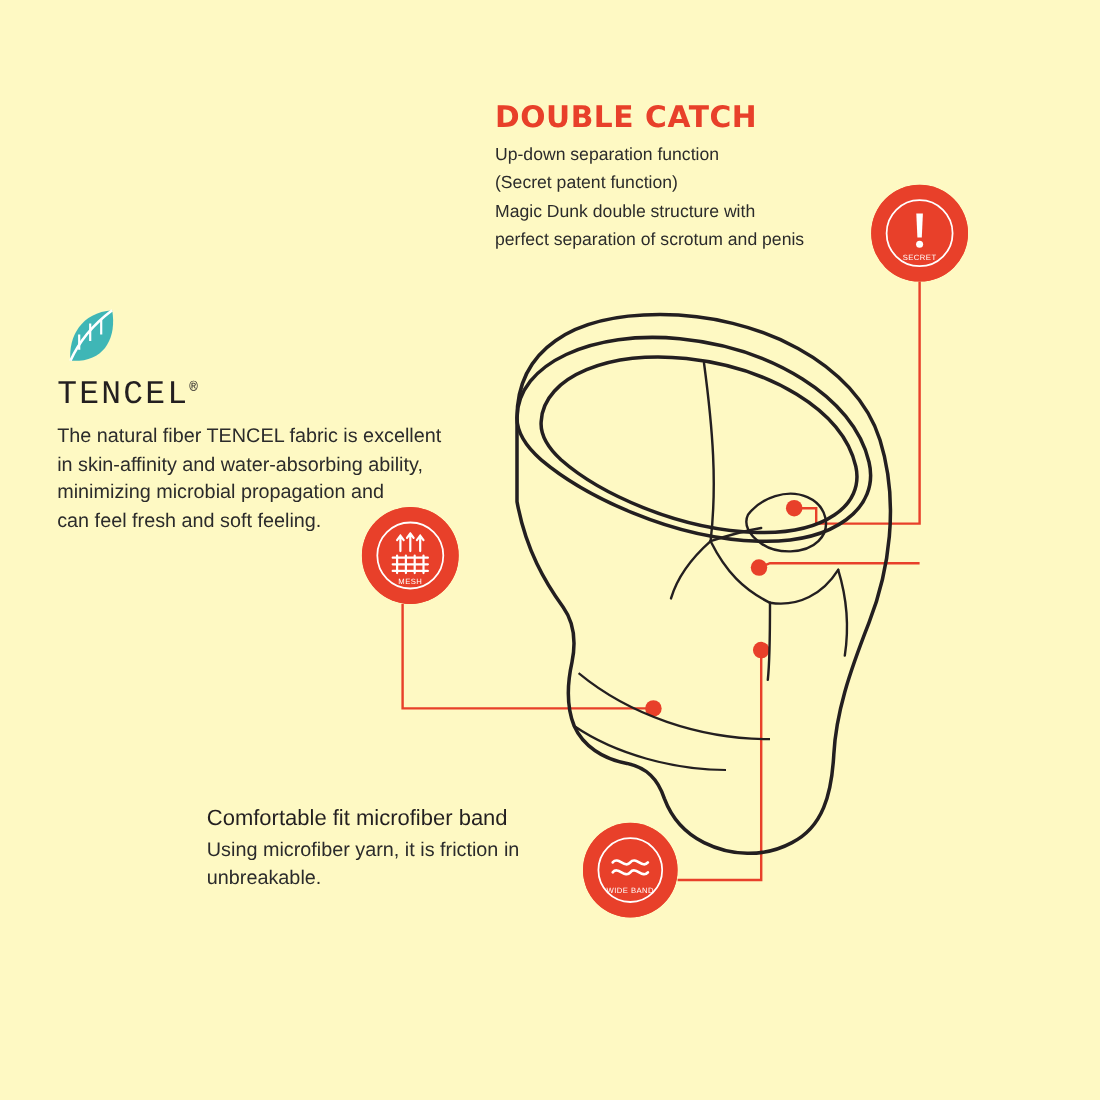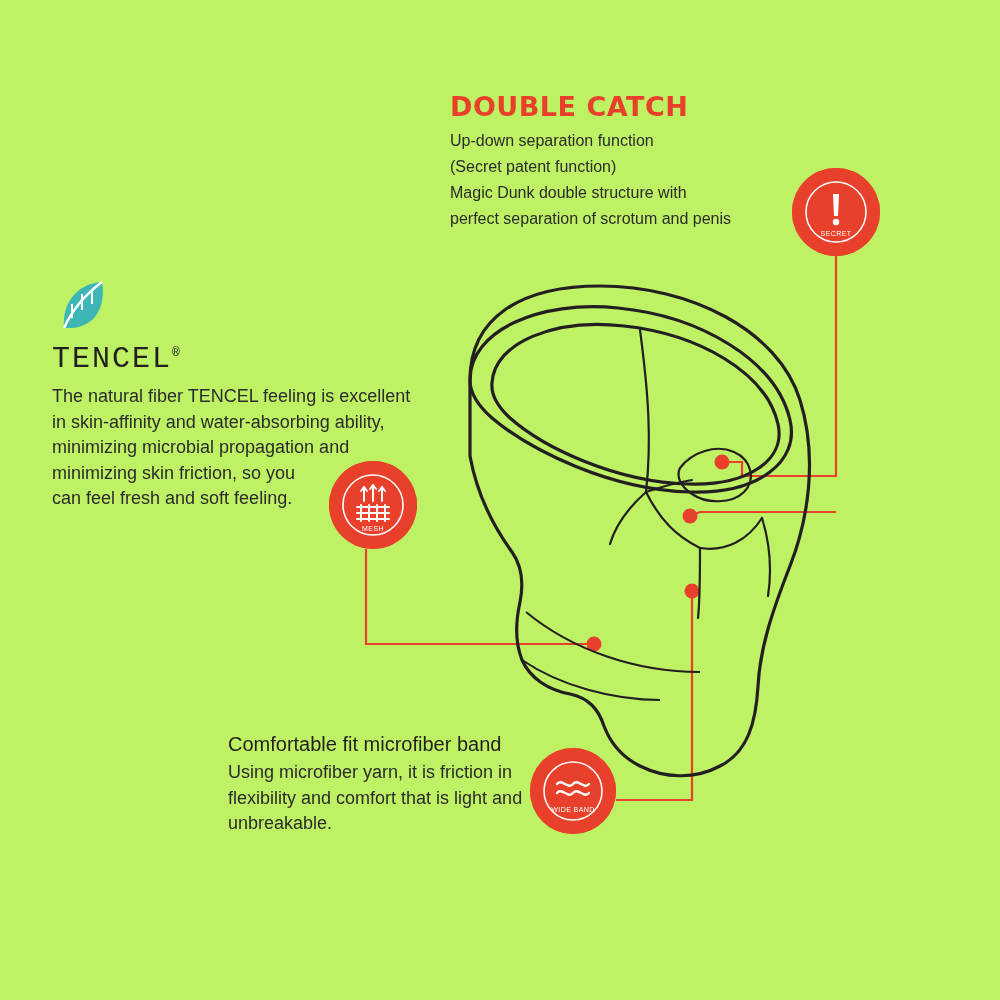--- a/index.html
+++ b/index.html
@@ -8,21 +8,21 @@
     background: #ffffff;
   }
   body {
     font-family: "Liberation Sans", sans-serif;
     color: #231f20;
   }
   #canvas {
     position: relative;
     width: 1000px;
     height: 1000px;
-    background: #bef264;
+    background: #fef9c3;
     overflow: hidden;
   }
   .svg-layer {
     position: absolute;
     left: 0;
     top: 0;
     width: 1000px;
     height: 1000px;
   }
 
@@ -79,21 +79,20 @@
   }
   #leaf-icon-wrap {
     width: 62px;
     height: 62px;
   }
 
   #band-block {
     left: 188px;
     top: 730px;
     width: 360px;
-    margin-left: 40px;
   }
   #band-title {
     font-size: 20px;
     line-height: 28px;
     color: #231f20;
     margin: 0 0 2px 0;
   }
   #band-lines p {
     margin: 0;
     font-size: 18px;
@@ -223,33 +222,31 @@
       <svg viewBox="0 0 62 62" width="62" height="62">
         <path d="M12 52 C10 30, 22 8, 50 6 C54 30, 44 50, 20 52 Z" fill="#3fb6b6"></path>
         <path d="M50 6 C34 18, 20 34, 12 52" stroke="#ffffff" stroke-width="2.4" fill="none"></path>
         <path d="M30 18 L30 34 M40 14 L40 28 M20 28 L20 42" stroke="#ffffff" stroke-width="2" fill="none"></path>
       </svg>
     </div>
     <div id="tencel-wordmark">
       <span>TENCEL</span><span class="reg">®</span>
     </div>
     <div id="tencel-lines">
-      <p>The natural fiber TENCEL feeling is excellent</p>
+      <p>The natural fiber TENCEL fabric is excellent</p>
       <p>in skin-affinity and water-absorbing ability,</p>
       <p>minimizing microbial propagation and</p>
-      <p>minimizing skin friction, so you</p>
       <p>can feel fresh and soft feeling.</p>
     </div>
   </div>
 
   <div class="block" id="band-block">
     <p id="band-title">Comfortable fit microfiber band</p>
     <div id="band-lines">
       <p>Using microfiber yarn, it is friction in</p>
-      <p>flexibility and comfort that is light and</p>
       <p>unbreakable.</p>
     </div>
   </div>
 
   <div class="badge" id="badge-secret">
     <svg viewBox="0 0 88 88" width="88" height="88">
       <circle cx="44" cy="44" r="44" fill="#e8402a"></circle>
       <circle cx="44" cy="44" r="30" fill="none" stroke="#ffffff" stroke-width="1.6"></circle>
       <g>
         <path d="M41 26 L47 26 L46 48 L42 48 Z" fill="#ffffff"></path>

